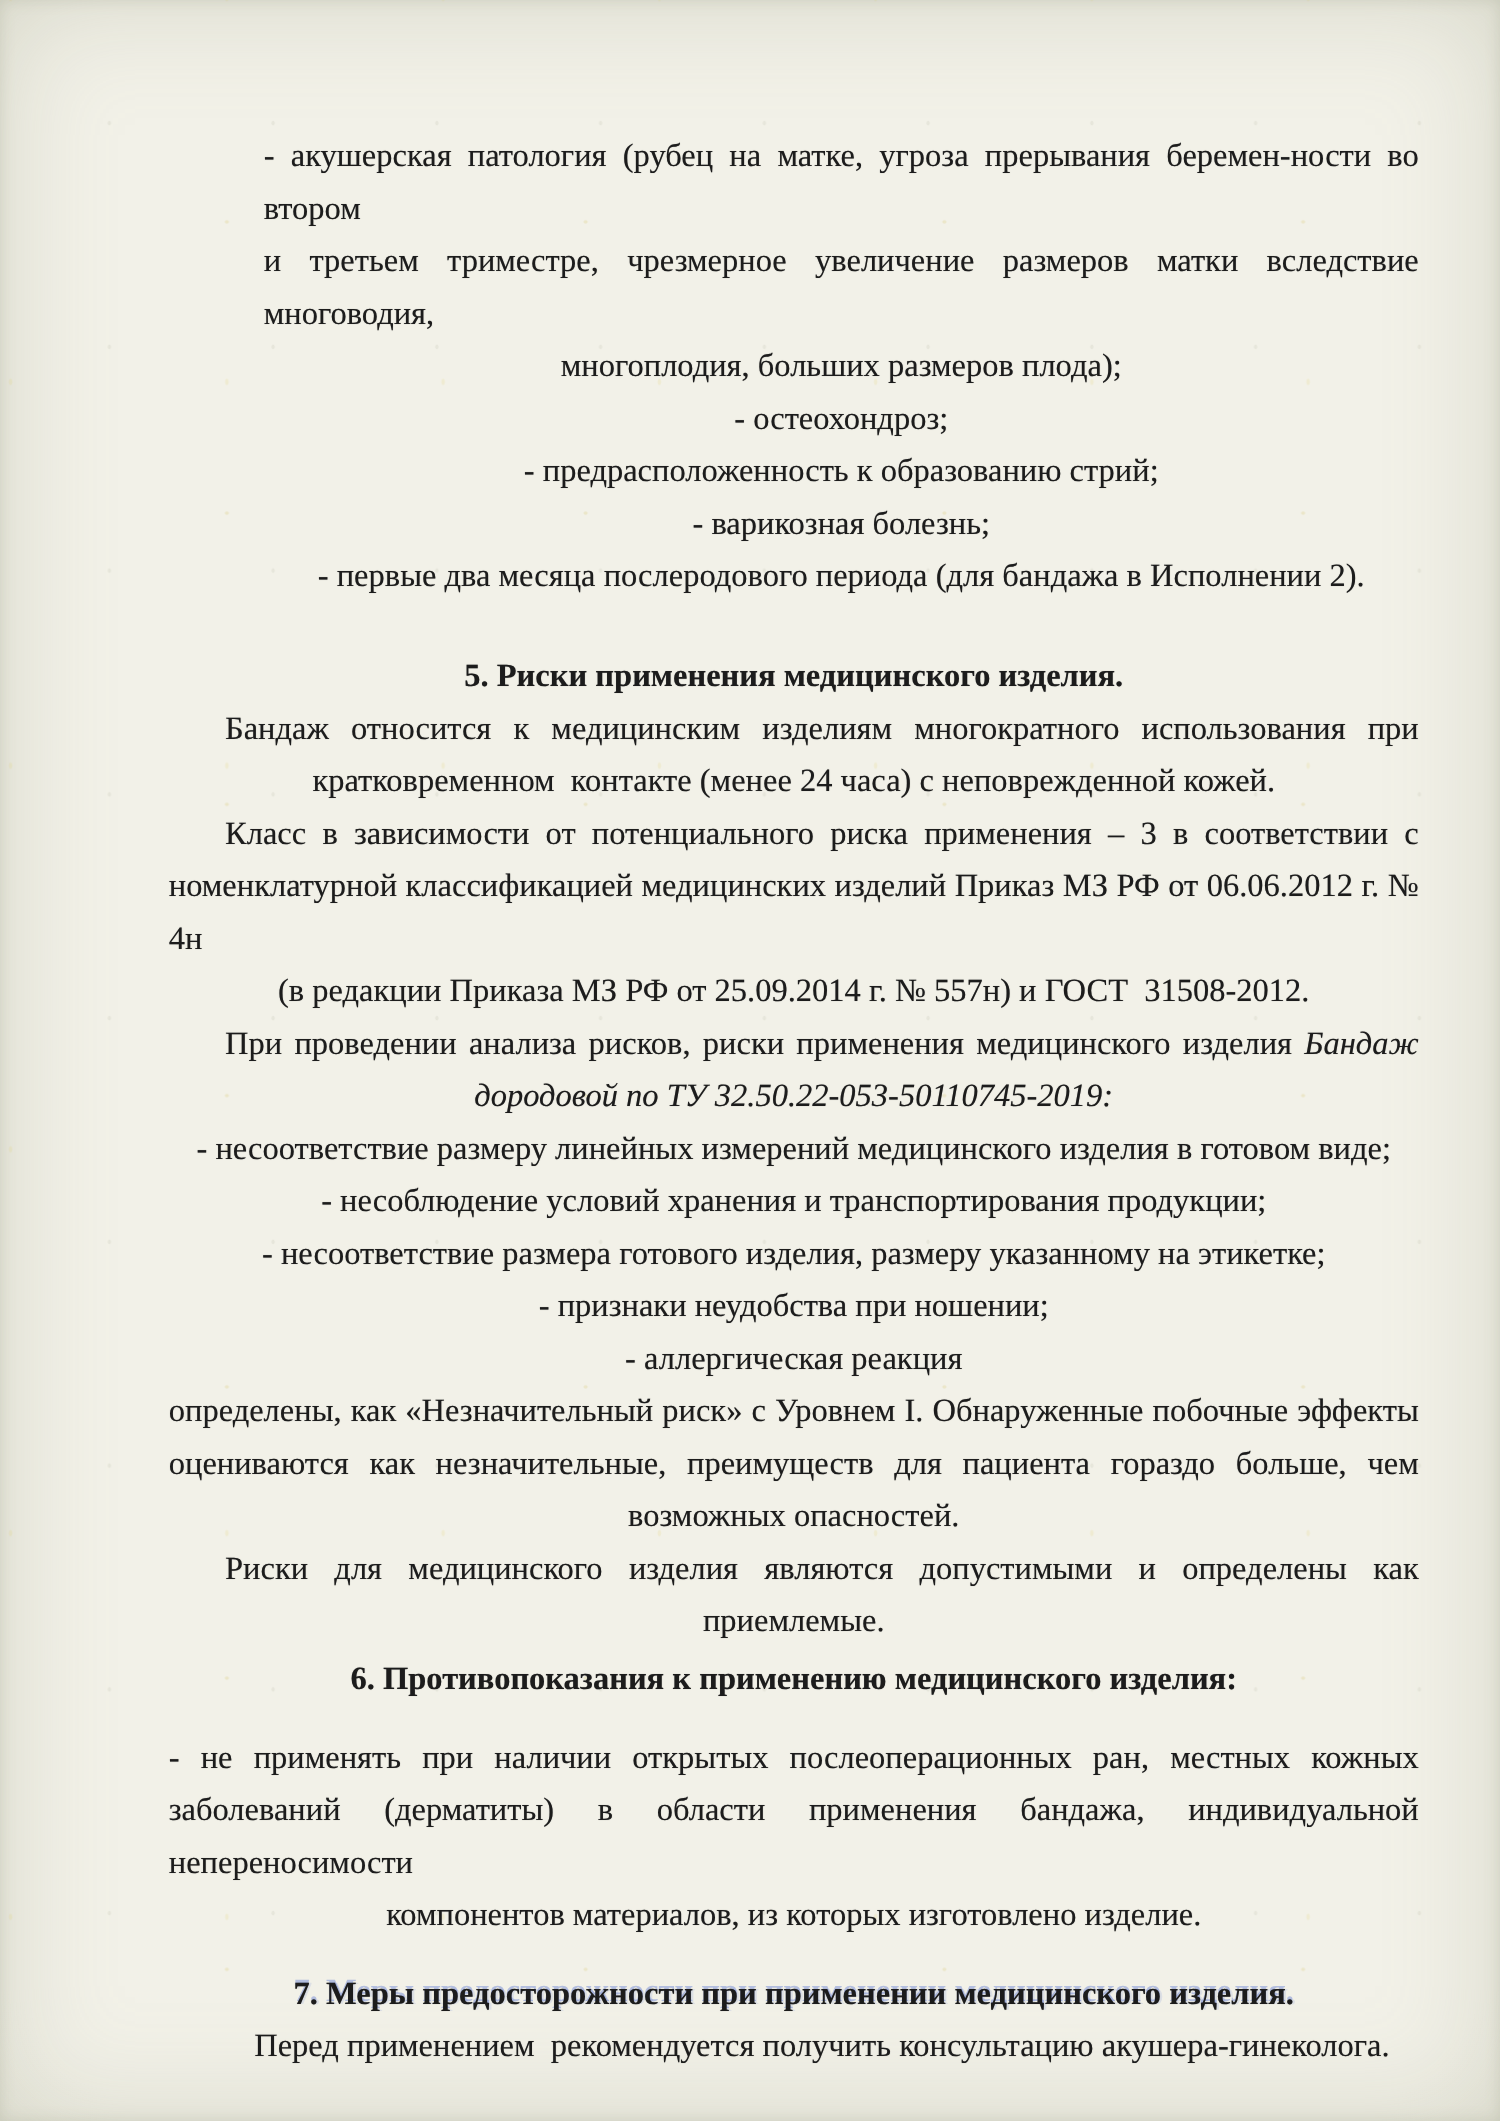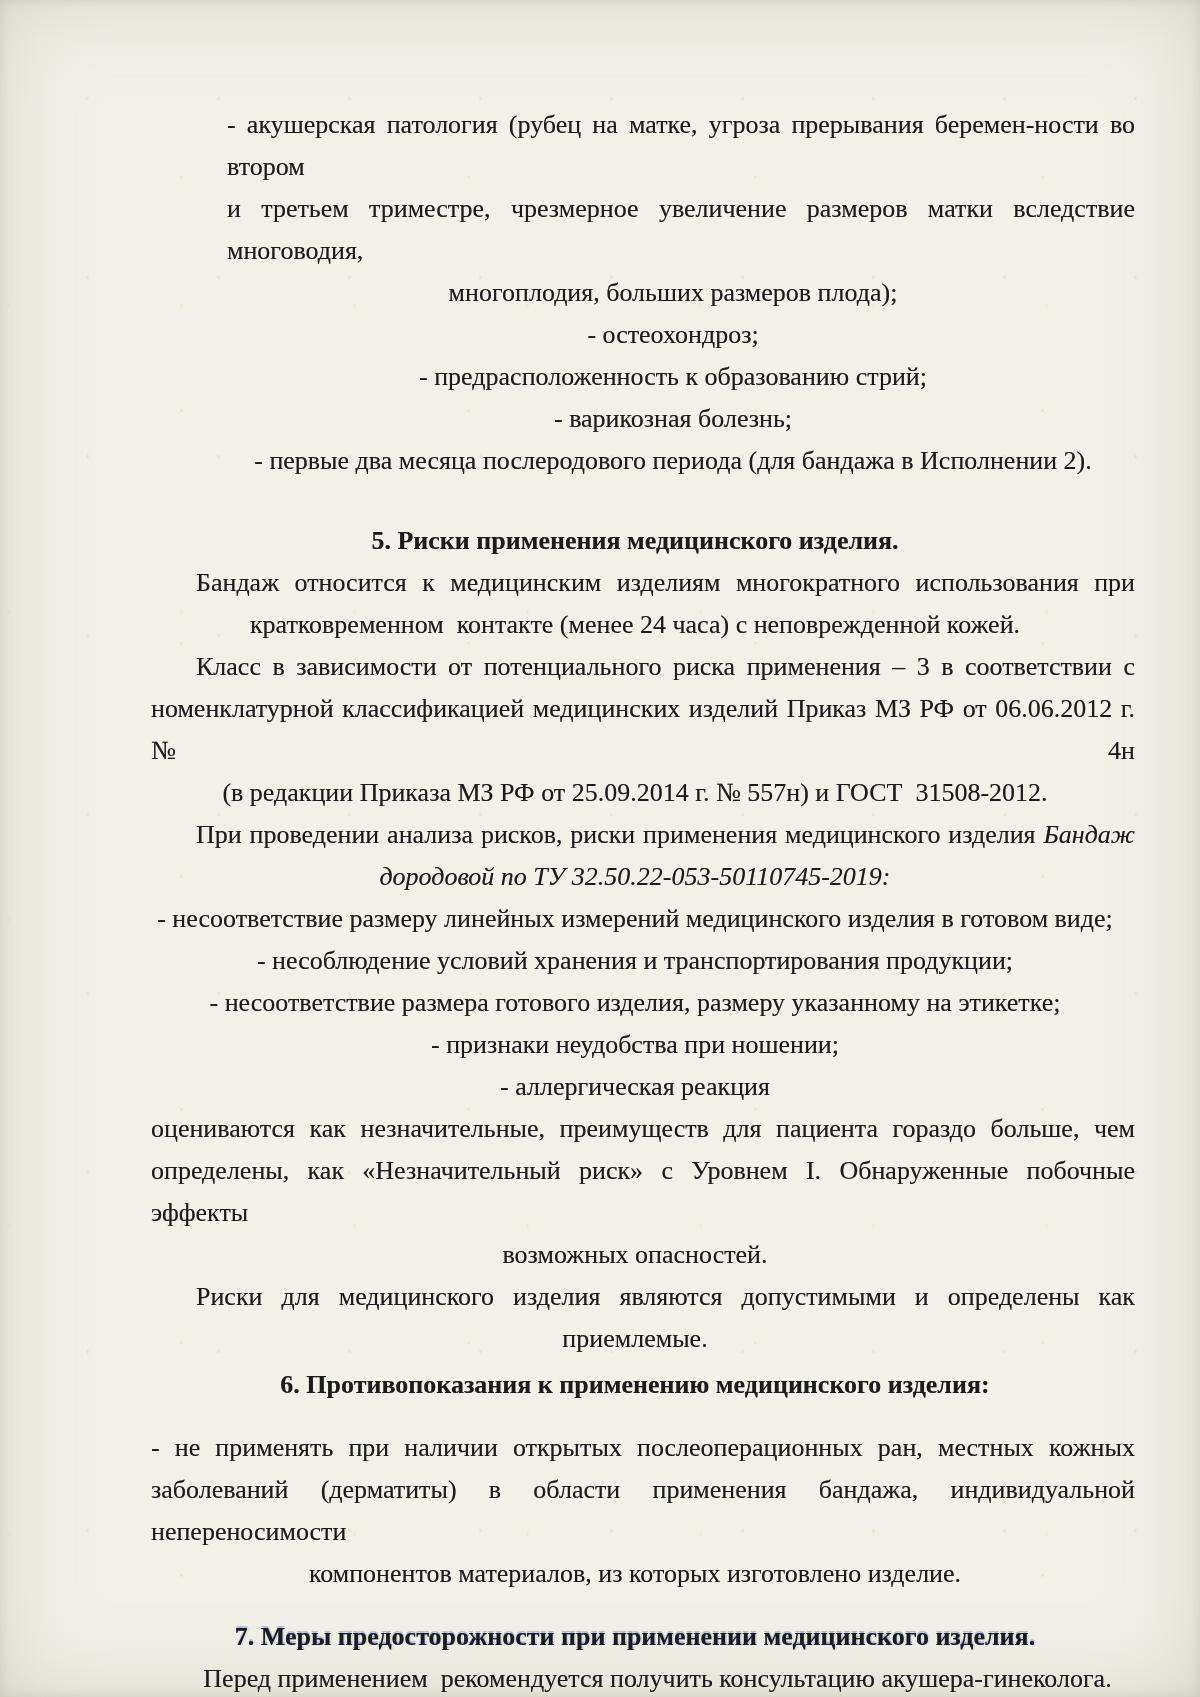--- a/index.html
+++ b/index.html
@@ -34,21 +34,21 @@
     color: #1c1c1c;
     font-size: 26px;
     line-height: 42px;
   }
   .line {
     white-space: pre-wrap;
     min-height: 42px;
     text-shadow: 0 0 0.6px rgba(30,30,30,0.5);
     text-align: center;
   }
-  .j { white-space: normal; text-align: justify; text-align-last: justify; margin-left: 16px; }
+  .j { white-space: normal; text-align: justify; text-align-last: justify; }
   .heading { font-weight: bold; }
   .it { font-style: italic; }
   .ind { padding-left: 45px; }   
   .blk { padding-left: 76px; }   
   .sp-blank { margin-top: 38px; }
   .sp-half  { margin-top: 21px; }
   .sp-small { margin-top: 4px; }
   
   [data-name="section-7-heading"] {
     text-shadow: 0 -2px 0 rgba(92,118,210,0.42), 2px 0 0 rgba(92,118,210,0.14), 0 0 0.6px rgba(30,30,30,0.5);
@@ -72,22 +72,22 @@
       <div class="line j ind" data-name="paragraph-line"><span data-name="text-segment">Класс в зависимости от потенциального риска применения – 3 в соответствии с</span></div>
       <div class="line j" data-name="paragraph-line"><span data-name="text-segment">номенклатурной классификацией медицинских изделий Приказ МЗ РФ от 06.06.2012 г. № 4н</span></div>
       <div class="line" data-name="paragraph-line"><span data-name="text-segment">(в редакции Приказа МЗ РФ от 25.09.2014 г. № 557н) и ГОСТ  31508-2012.</span></div>
       <div class="line j ind" data-name="paragraph-line"><span data-name="text-segment">При проведении анализа рисков, риски применения медицинского изделия </span><span class="it" data-name="italic-text-segment">Бандаж</span></div>
       <div class="line" data-name="paragraph-line"><span class="it" data-name="italic-text-segment">дородовой по ТУ 32.50.22-053-50110745-2019:</span></div>
       <div class="line" data-name="list-item"><span data-name="text-segment">- несоответствие размеру линейных измерений медицинского изделия в готовом виде;</span></div>
       <div class="line" data-name="list-item"><span data-name="text-segment">- несоблюдение условий хранения и транспортирования продукции;</span></div>
       <div class="line" data-name="list-item"><span data-name="text-segment">- несоответствие размера готового изделия, размеру указанному на этикетке;</span></div>
       <div class="line" data-name="list-item"><span data-name="text-segment">- признаки неудобства при ношении;</span></div>
       <div class="line" data-name="list-item"><span data-name="text-segment">- аллергическая реакция</span></div>
+      <div class="line j" data-name="paragraph-line"><span data-name="text-segment">определены, как «Незначительный риск» с Уровнем I. Обнаруженные побочные эффекты</span></div>
       <div class="line j" data-name="paragraph-line"><span data-name="text-segment">оцениваются как незначительные, преимуществ для пациента гораздо больше, чем</span></div>
-      <div class="line j" data-name="paragraph-line"><span data-name="text-segment">определены, как «Незначительный риск» с Уровнем I. Обнаруженные побочные эффекты</span></div>
       <div class="line" data-name="paragraph-line"><span data-name="text-segment">возможных опасностей.</span></div>
       <div class="line j ind" data-name="paragraph-line"><span data-name="text-segment">Риски для медицинского изделия являются допустимыми и определены как</span></div>
       <div class="line" data-name="paragraph-line"><span data-name="text-segment">приемлемые.</span></div>
       <div class="line heading sp-small" data-name="section-6-heading"><span data-name="text-segment">6. Противопоказания к применению медицинского изделия:</span></div>
       <div class="line j sp-half" data-name="paragraph-line"><span data-name="text-segment">- не применять при наличии открытых послеоперационных ран, местных кожных</span></div>
       <div class="line j" data-name="paragraph-line"><span data-name="text-segment">заболеваний (дерматиты) в области применения бандажа, индивидуальной непереносимости</span></div>
       <div class="line" data-name="paragraph-line"><span data-name="text-segment">компонентов материалов, из которых изготовлено изделие.</span></div>
       <div class="line heading sp-half" data-name="section-7-heading"><span data-name="text-segment">7. Меры предосторожности при применении медицинского изделия.</span></div>
       <div class="line ind" data-name="paragraph-line"><span data-name="text-segment">Перед применением  рекомендуется получить консультацию акушера-гинеколога.</span></div>
     </div>

